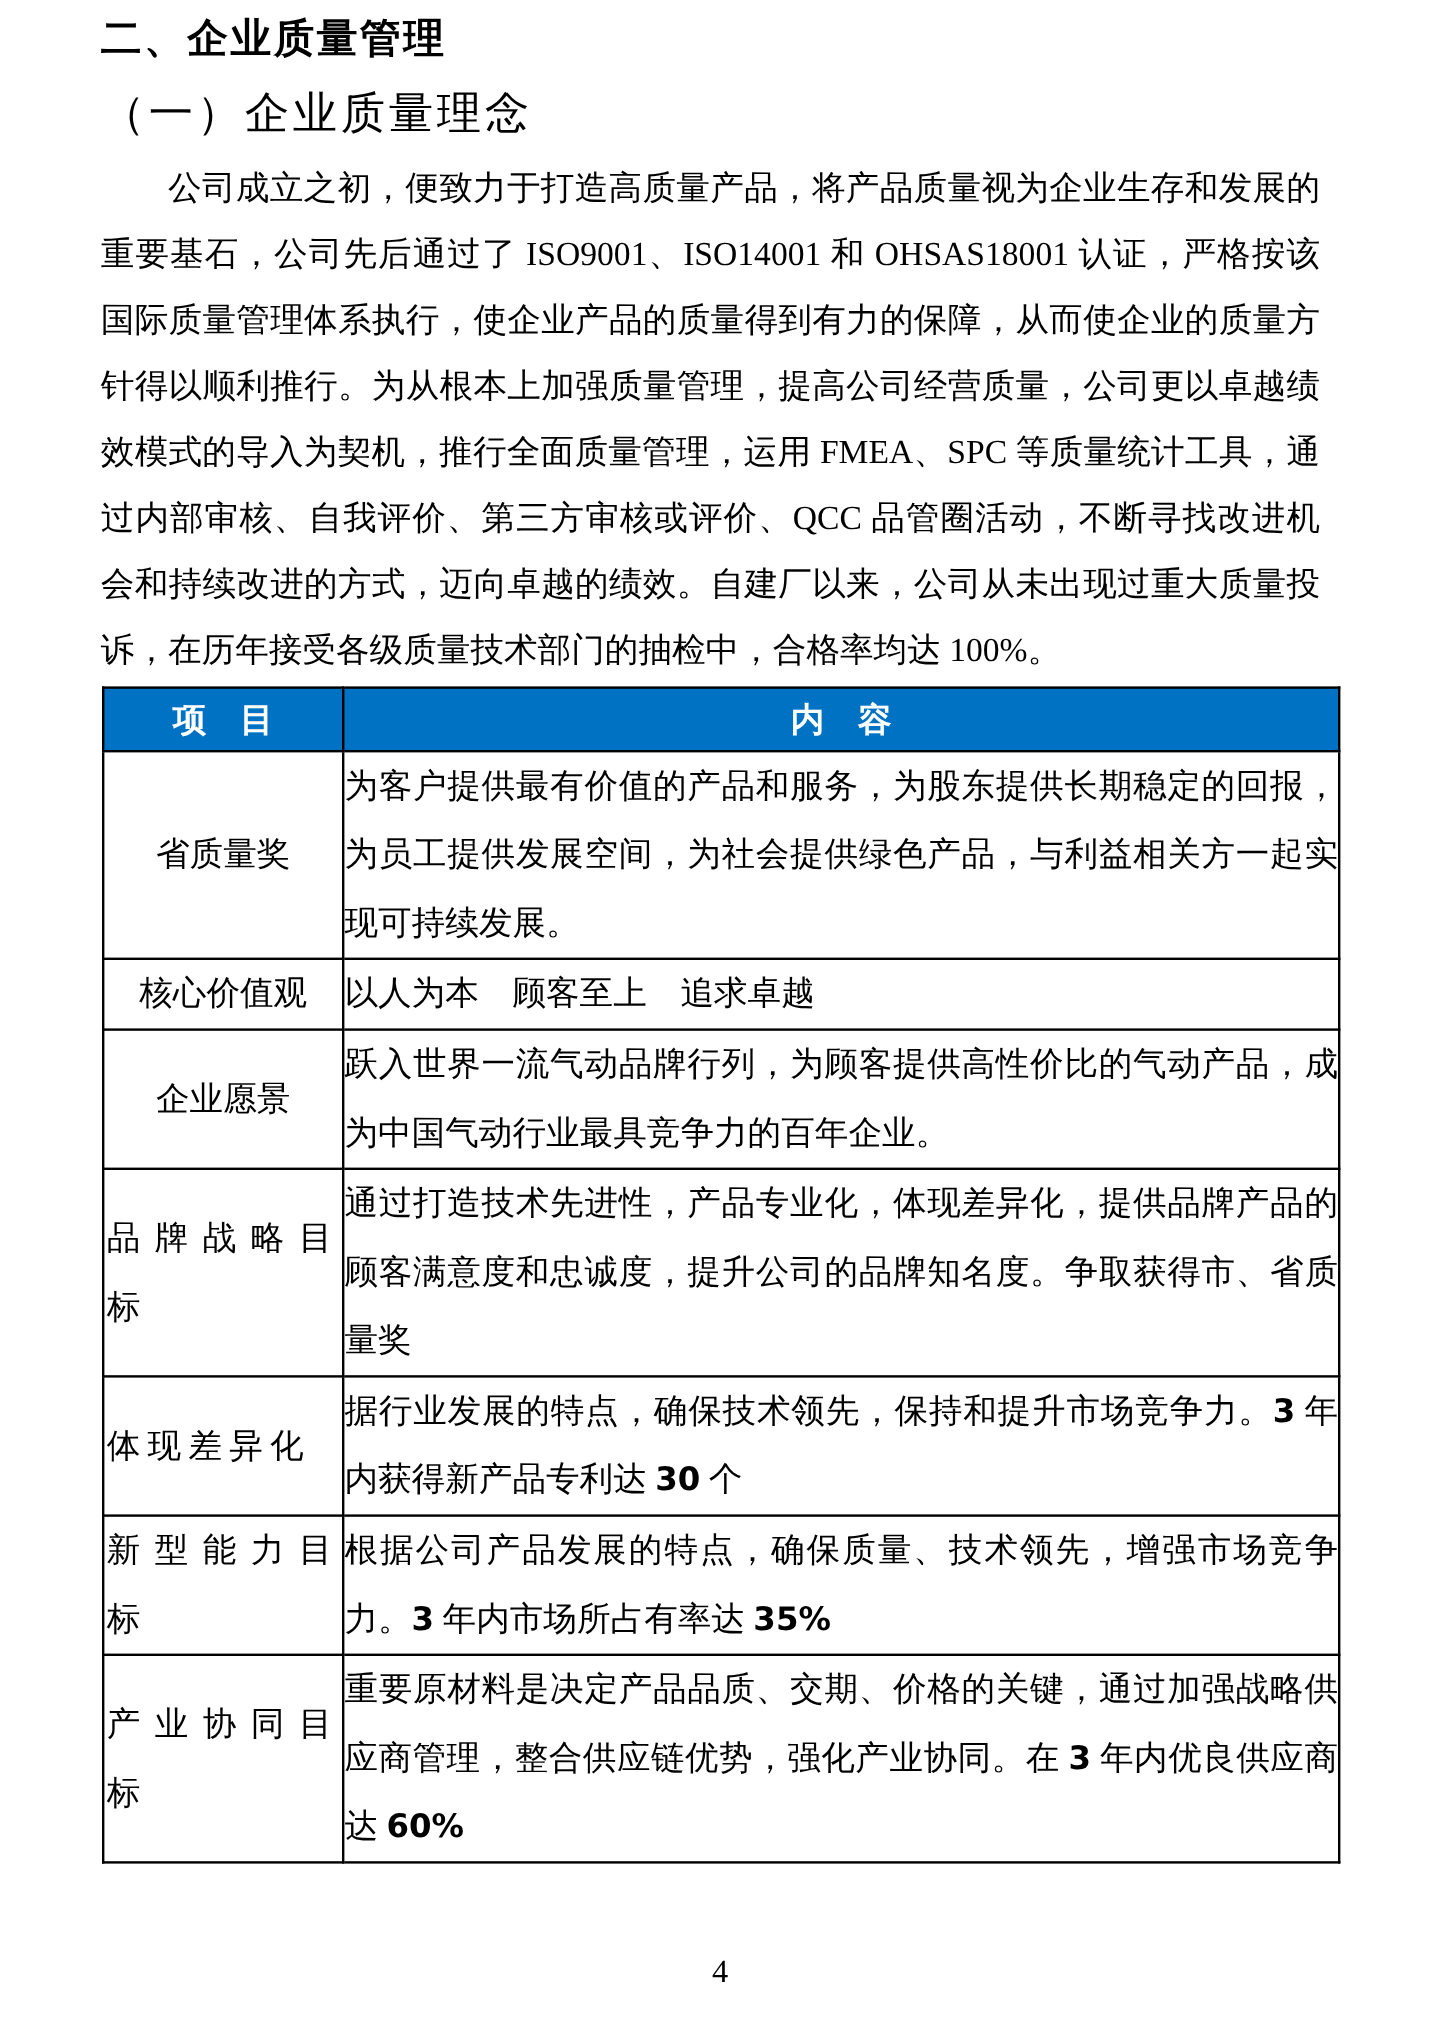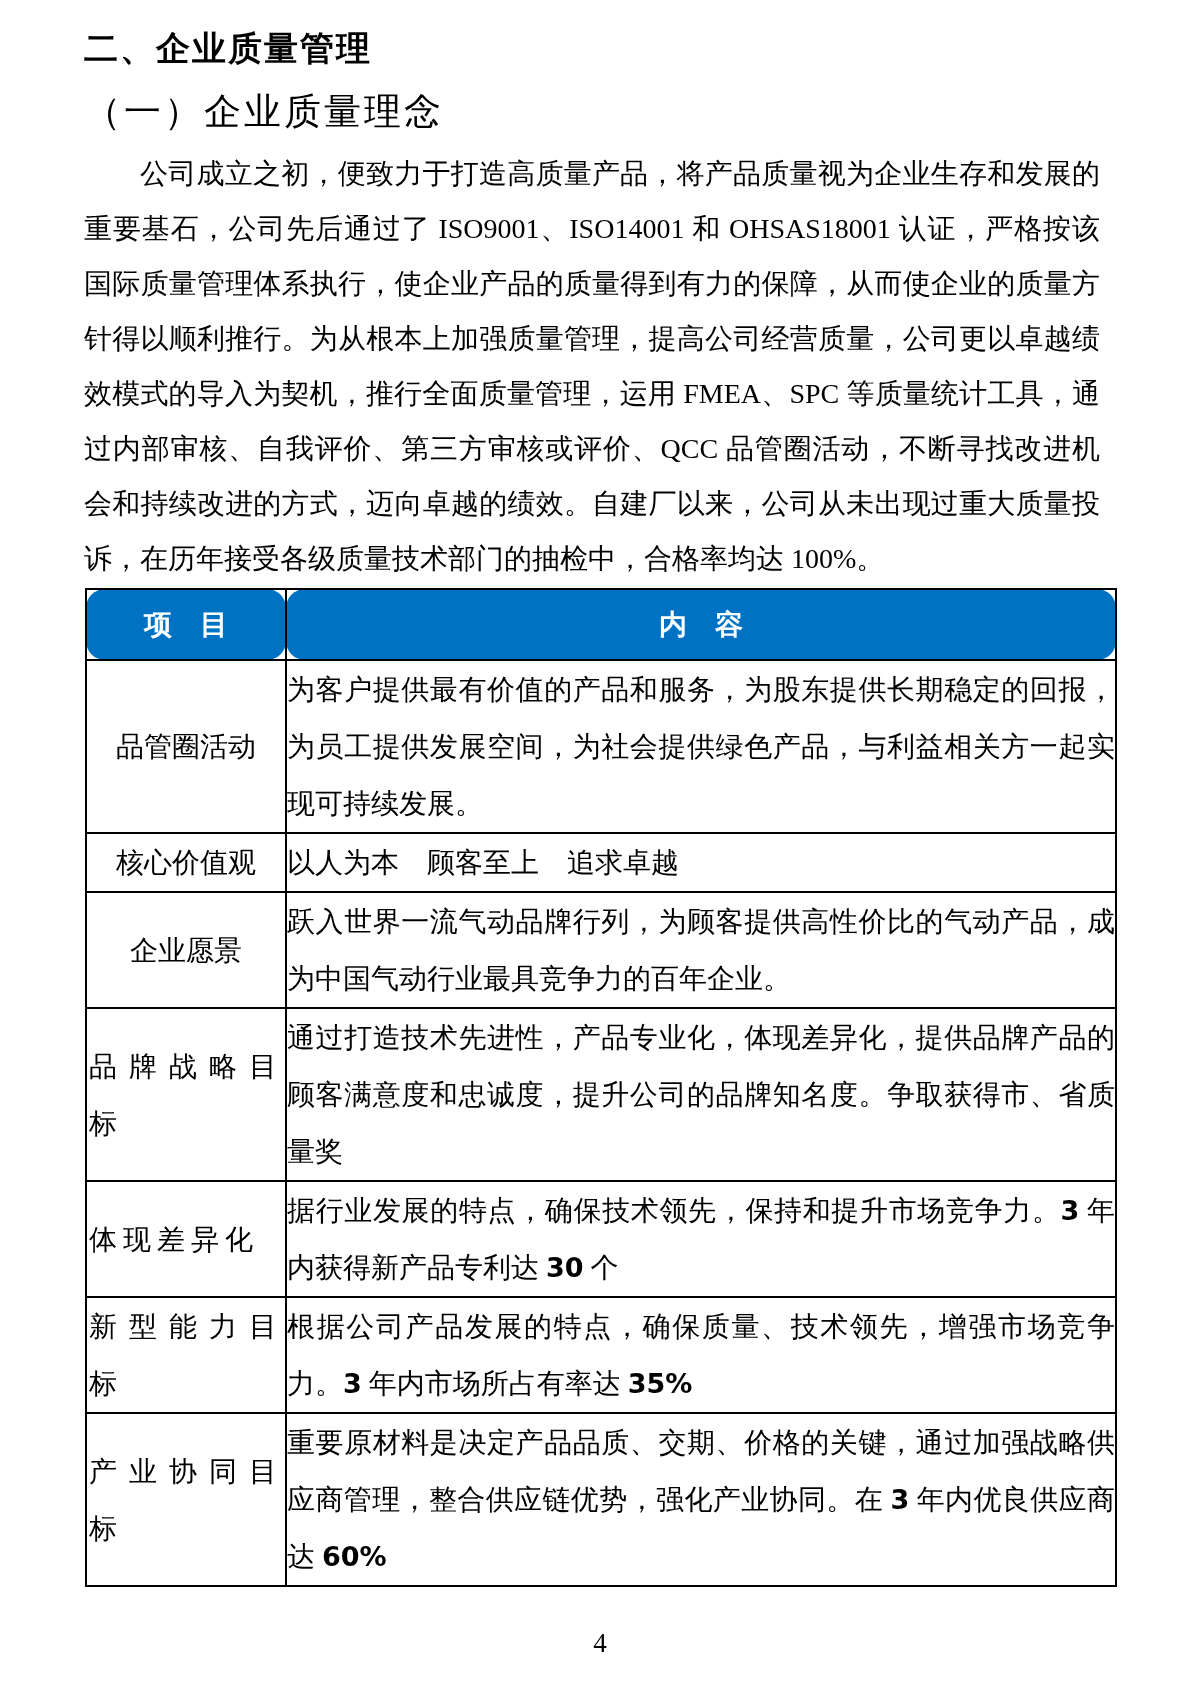--- a/index.html
+++ b/index.html
@@ -4,21 +4,21 @@
 <style>
   :root { --accent: #0072C4; --accent-text: #FFFFFF; }
   * { box-sizing: border-box; }
   html, body { margin: 0; padding: 0; }
   body {
     width: 1200px; height: 1697px;
     background: #ffffff; color: #000;
     font-family: "Liberation Serif", "DejaVu Serif", serif;
     position: relative; overflow: hidden;
   }
-  .page { padding: 10px 84px 0 84px; margin-top: 16px; }
+  .page { padding: 10px 84px 0 84px; }
 
   .doc-title {
     margin: 0;
     font-family: "DejaVu Sans", "Liberation Sans", sans-serif;
     font-weight: bold;
     font-size: 34px; line-height: 44px;
     letter-spacing: 2px;
   }
   .sec-heading {
     margin: 24px 0 0 0;
@@ -40,28 +40,27 @@
   .caption .cap-label { font-weight: bold; }
 
   table.culture {
     border-collapse: collapse;
     table-layout: fixed;
     width: 1032px;
     margin: 2px 0 0 1px;
   }
   table.culture th, table.culture td { border: 2px solid #000; }
   table.culture th {
-    height: 71px;
+    height: 53px;
     background: var(--accent);
     color: var(--accent-text);
     font-family: "DejaVu Sans", "Liberation Sans", sans-serif;
     font-weight: bold;
     font-size: 28px;
     text-align: center;
-    border-radius: 19px;
   }
   th.col-item { width: 200px; }
   table.culture td {
     font-size: 28px; line-height: 57px;
     vertical-align: middle;
     padding: 0;
   }
   td.item-cell { text-align: center; padding: 0 8px; }
   td.item-cell.spread {
     text-align: justify;
@@ -99,21 +98,21 @@
 
   <table class="culture">
     <thead>
       <tr>
         <th class="col-item">项　目</th>
         <th class="col-content">内　容</th>
       </tr>
     </thead>
     <tbody id="table-body">
         <tr>
-          <td class="item-cell">品管圈活动</td>
+          <td class="item-cell">省质量奖</td>
           <td class="content-cell"><span>为客户提供最有价值的产品和服务，为股东提供长期稳定的回报，为员工提供发展空间，为社会提供绿色产品，与利益相关方一起实现可持续发展。</span></td>
         </tr>
         <tr>
           <td class="item-cell">核心价值观</td>
           <td class="content-cell"><span>以人为本　顾客至上　追求卓越</span></td>
         </tr>
         <tr>
           <td class="item-cell">企业愿景</td>
           <td class="content-cell"><span>跃入世界一流气动品牌行列，为顾客提供高性价比的气动产品，成为中国气动行业最具竞争力的百年企业。</span></td>
         </tr>

